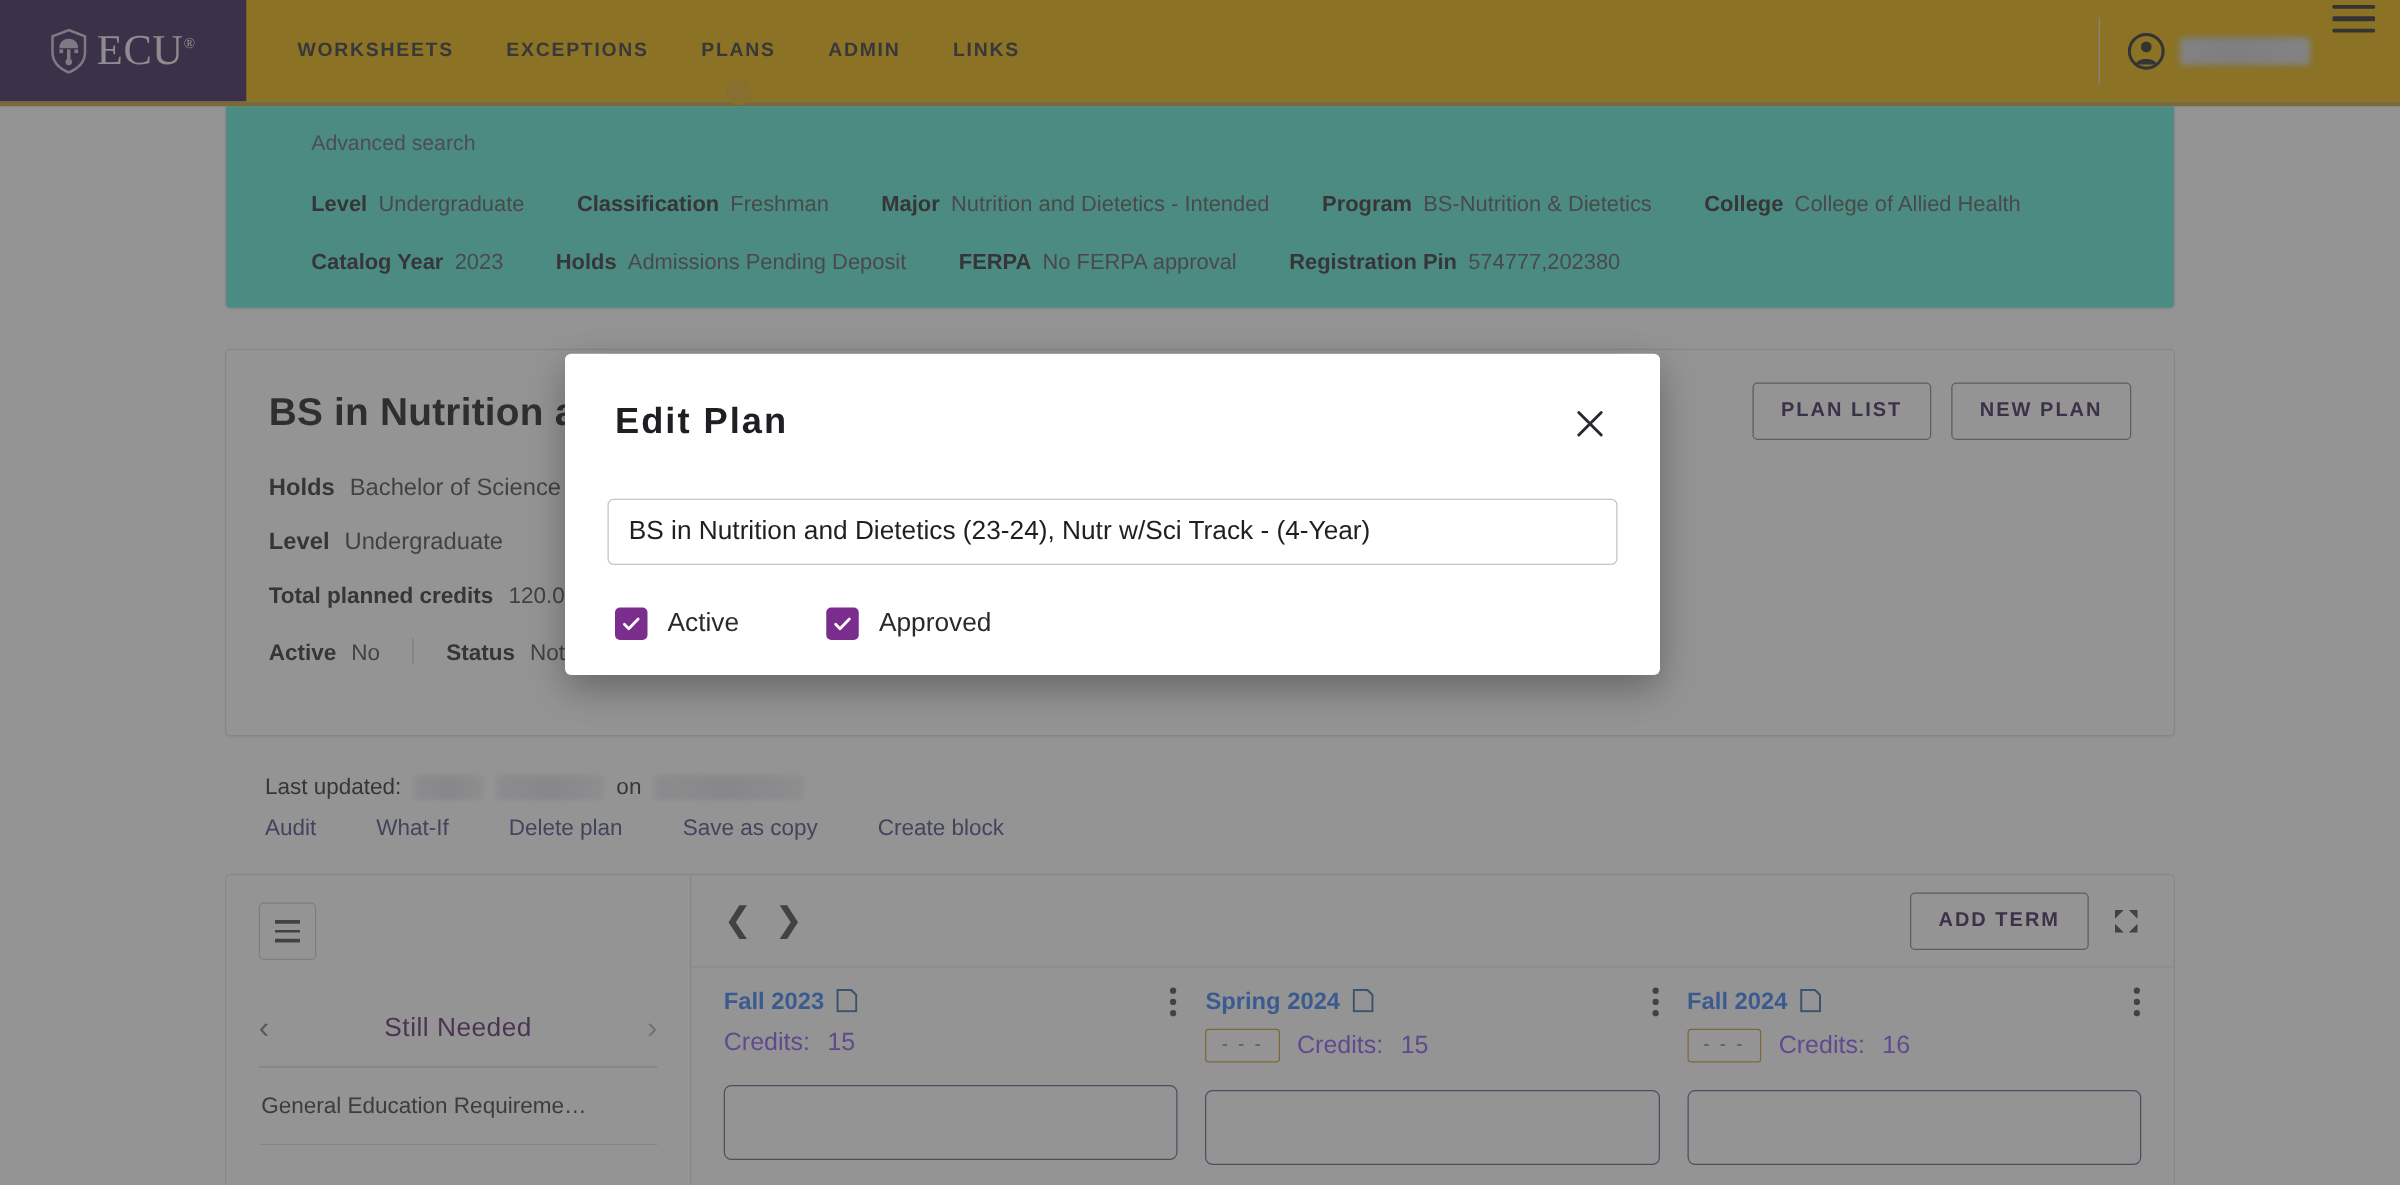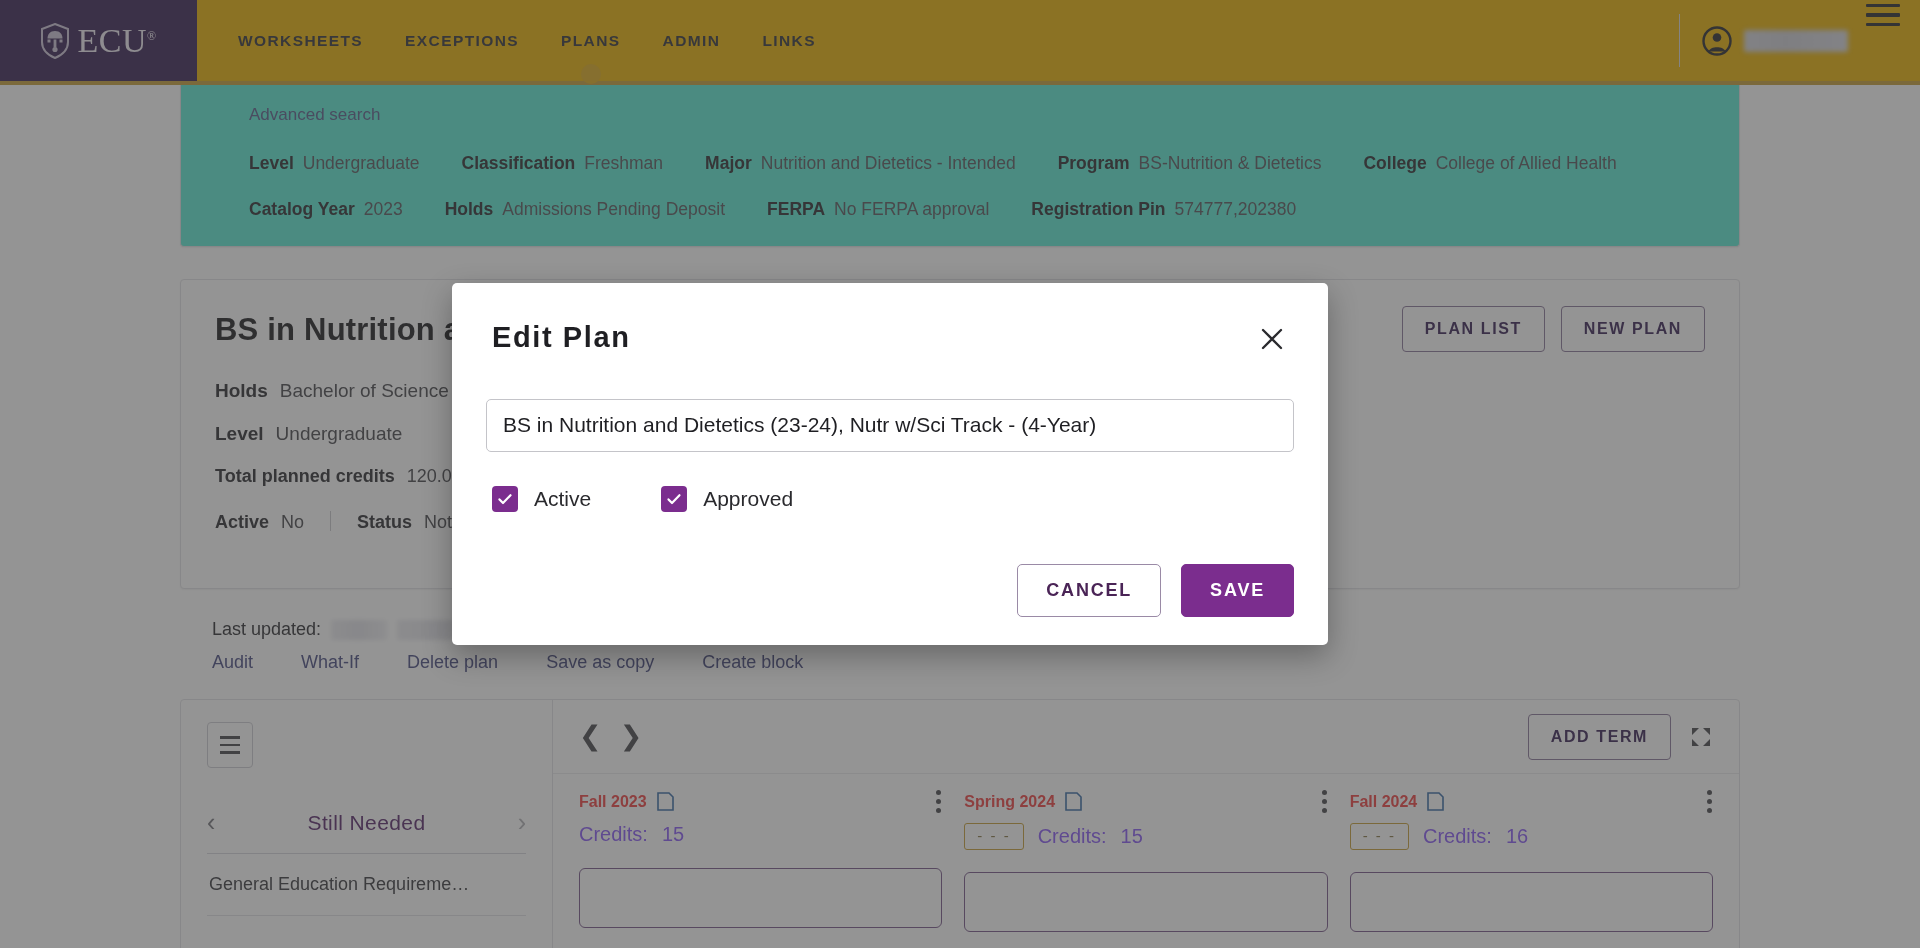--- a/index.html
+++ b/index.html
@@ -282,22 +282,22 @@
     gap: 18px;
   }
   .arrow-nav { font-size: 27px; color: #4a4a4f; cursor: pointer; line-height:1; }
   .pl-toolbar .sp { flex: 1; }
   .expand-ic { width: 24px; height: 24px; cursor: pointer; }
 
   .terms { display: flex; padding: 16px 26px 0 26px; gap: 22px; }
   .term { flex: 1; min-width: 0; }
   .term-hd { display:flex; align-items:center; justify-content: space-between; }
   .term-name {
-    font-size: 16px; font-weight: 700; color: #ef4444;
-    display: flex; align-items: center; gap: 10px;
+    font-size: 19px; font-weight: 700; color: #3b82f6;
+    display: flex; align-items: flex-start; gap: 10px;
   }
   .note-ic { width: 17px; height: 19px; display:block; }
   .kebab { width: 6px; display:flex; flex-direction: column; gap:4px; cursor:pointer; }
   .kebab i { width:5px; height:5px; border-radius:50%; background:#4a4a4f; display:block; }
   .term-sub { margin-top: 10px; display:flex; align-items:center; gap: 14px; }
   .dashbox {
     border: 1px solid #c8a13a;
     border-radius: 3px;
     padding: 4px 12px;
     color: #8a7a4a;
@@ -696,17 +696,13 @@
         <span class="chk">
           <svg width="18" height="18" viewBox="0 0 18 18">
             <path d="M3.5 9.4 L7 13 L14.5 5.2" fill="none" stroke="#ffffff" stroke-width="2.2" stroke-linecap="round" stroke-linejoin="round"></path>
           </svg>
         </span>
         <span class="chk-label">Approved</span>
       </label>
     </div>
   </div>
 
-  <div class="modal-ft">
-    <button class="btn btn-cancel">CANCEL</button>
-    <button class="btn btn-save">SAVE</button>
-  </div>
 </div>
 
 </body></html>

